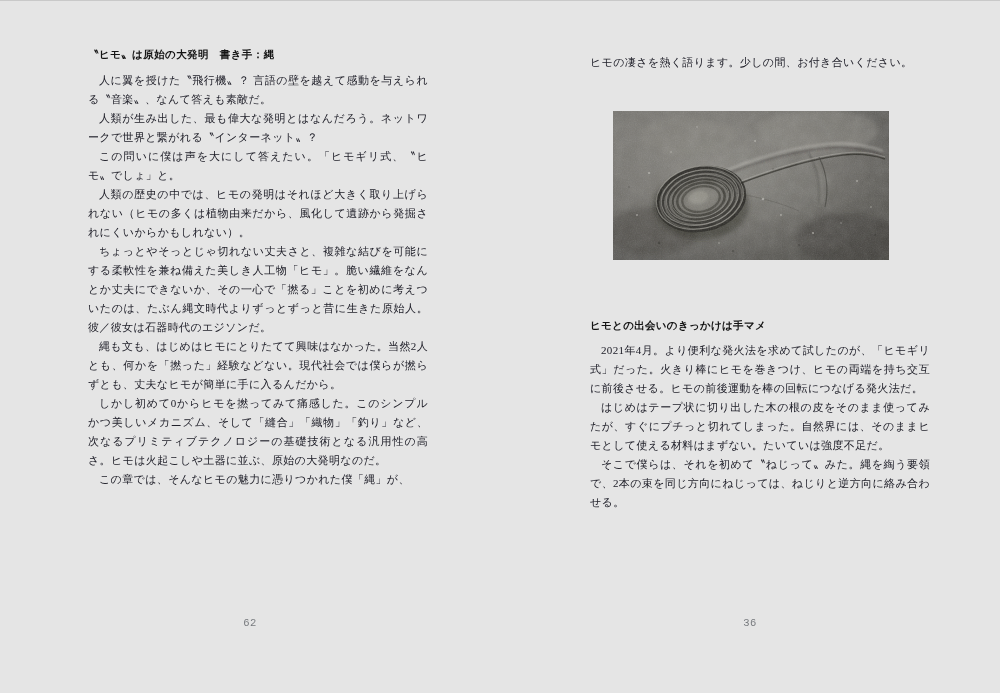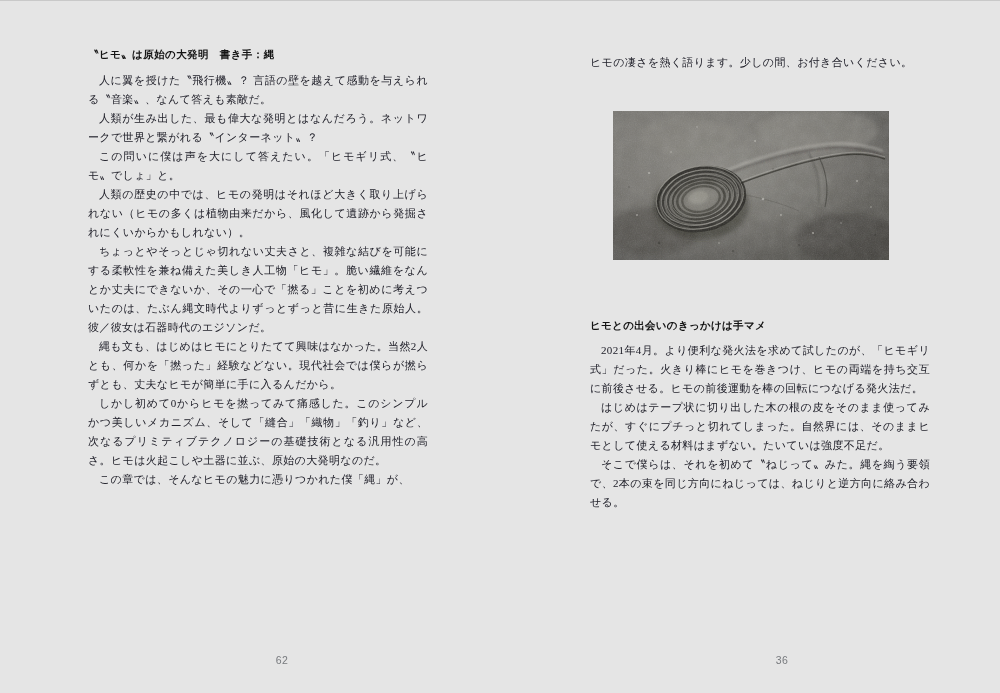--- a/index.html
+++ b/index.html
@@ -94,28 +94,27 @@
   .photo svg { display: block; width: 100%; height: 100%; }
 
   
   #right-intro { position: absolute; left: 90px; top: 52px; width: 340px; }
   
   #right-body  { position: absolute; left: 90px; top: 286px; width: 340px; margin-top: 32px; }
 
   
   .folio {
     position: absolute;
-    top: 653px;
+    top: 616px;
     width: 100%;
     text-align: center;
-    font-family: Liberation Sans, sans-serif;
+    font-family: Liberation Mono, monospace;
     font-size: 10.5px;
     color: #777a7e;
     letter-spacing: 0.5px;
-    padding-left: 32px;
   }
 </style>
 </head>
 <body>
 
 <div id="page">
 
   <div class="page-panel" id="page-left">
     <div class="column">
 

